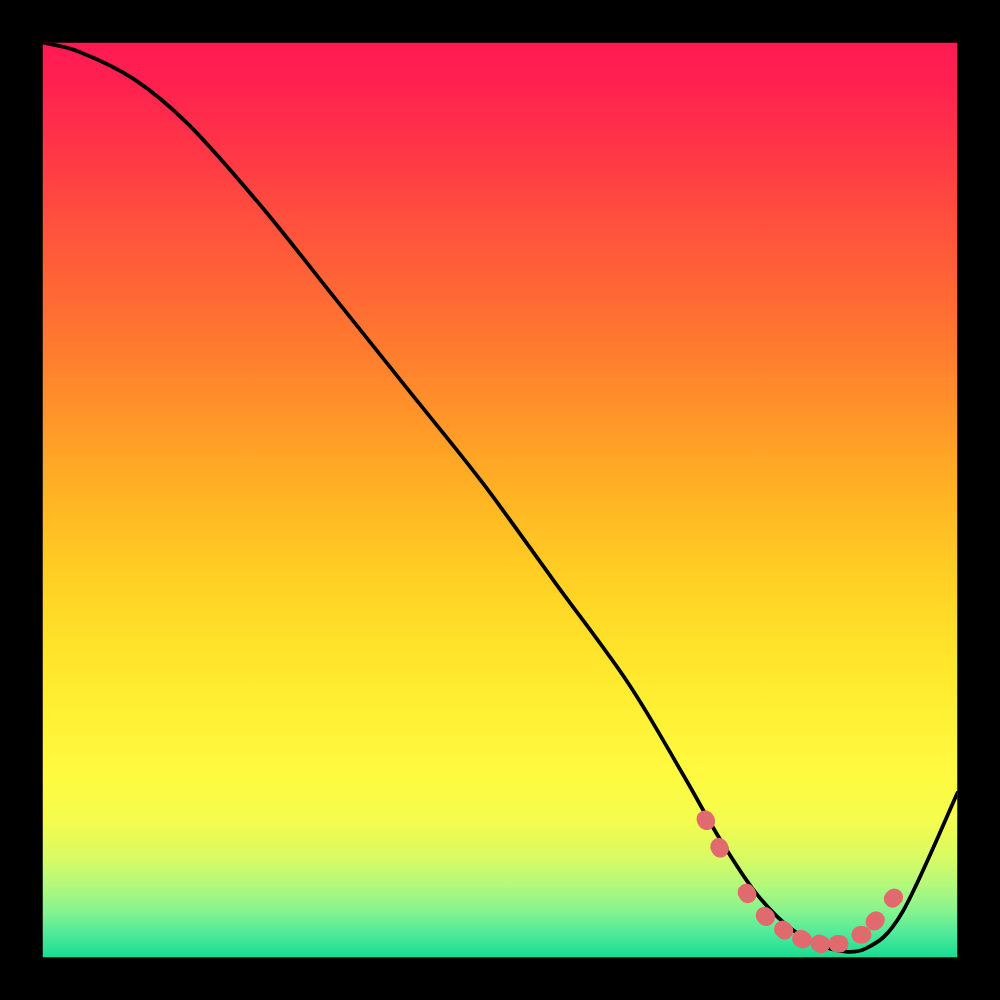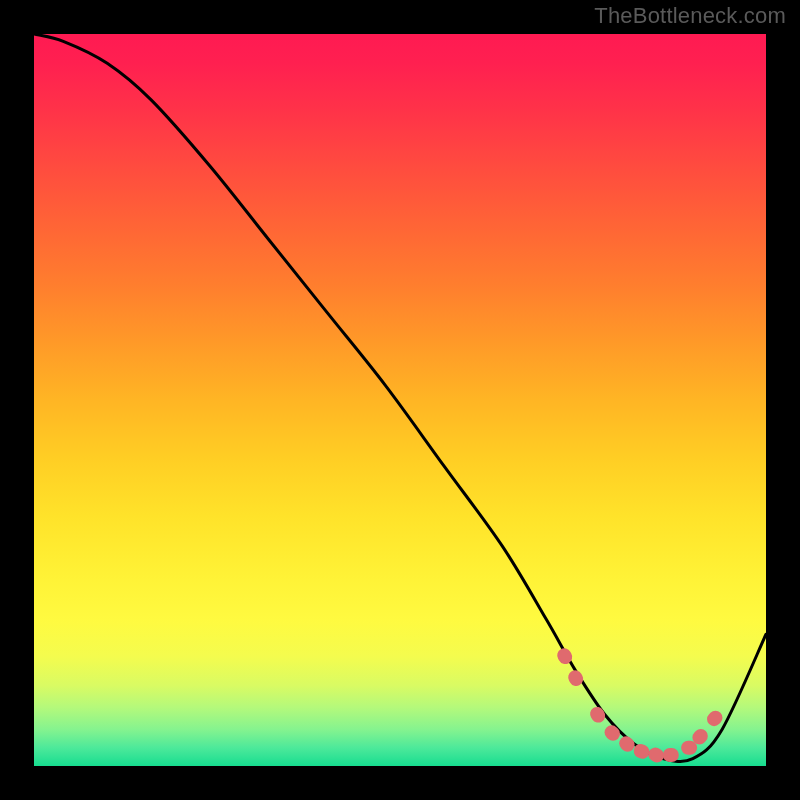--- a/index.html
+++ b/index.html
@@ -38,21 +38,20 @@
   }
   svg {
     display: block;
   }
 </style>
 </head>
 <body>
 
 <div class="frame">
 
-  <div class="watermark">TheBottleneck.com</div>
 
   <div class="plot-wrap">
     <svg id="plot-svg" width="732" height="732" viewBox="0 0 732 732">
       <defs>
         <linearGradient id="bg-grad" x1="0" y1="0" x2="0" y2="1">
             <stop offset="0%" stop-color="#ff1a52"></stop>
             <stop offset="4%" stop-color="#ff2050"></stop>
             <stop offset="10%" stop-color="#ff3149"></stop>
             <stop offset="18%" stop-color="#ff4b3f"></stop>
             <stop offset="26%" stop-color="#ff6436"></stop>

